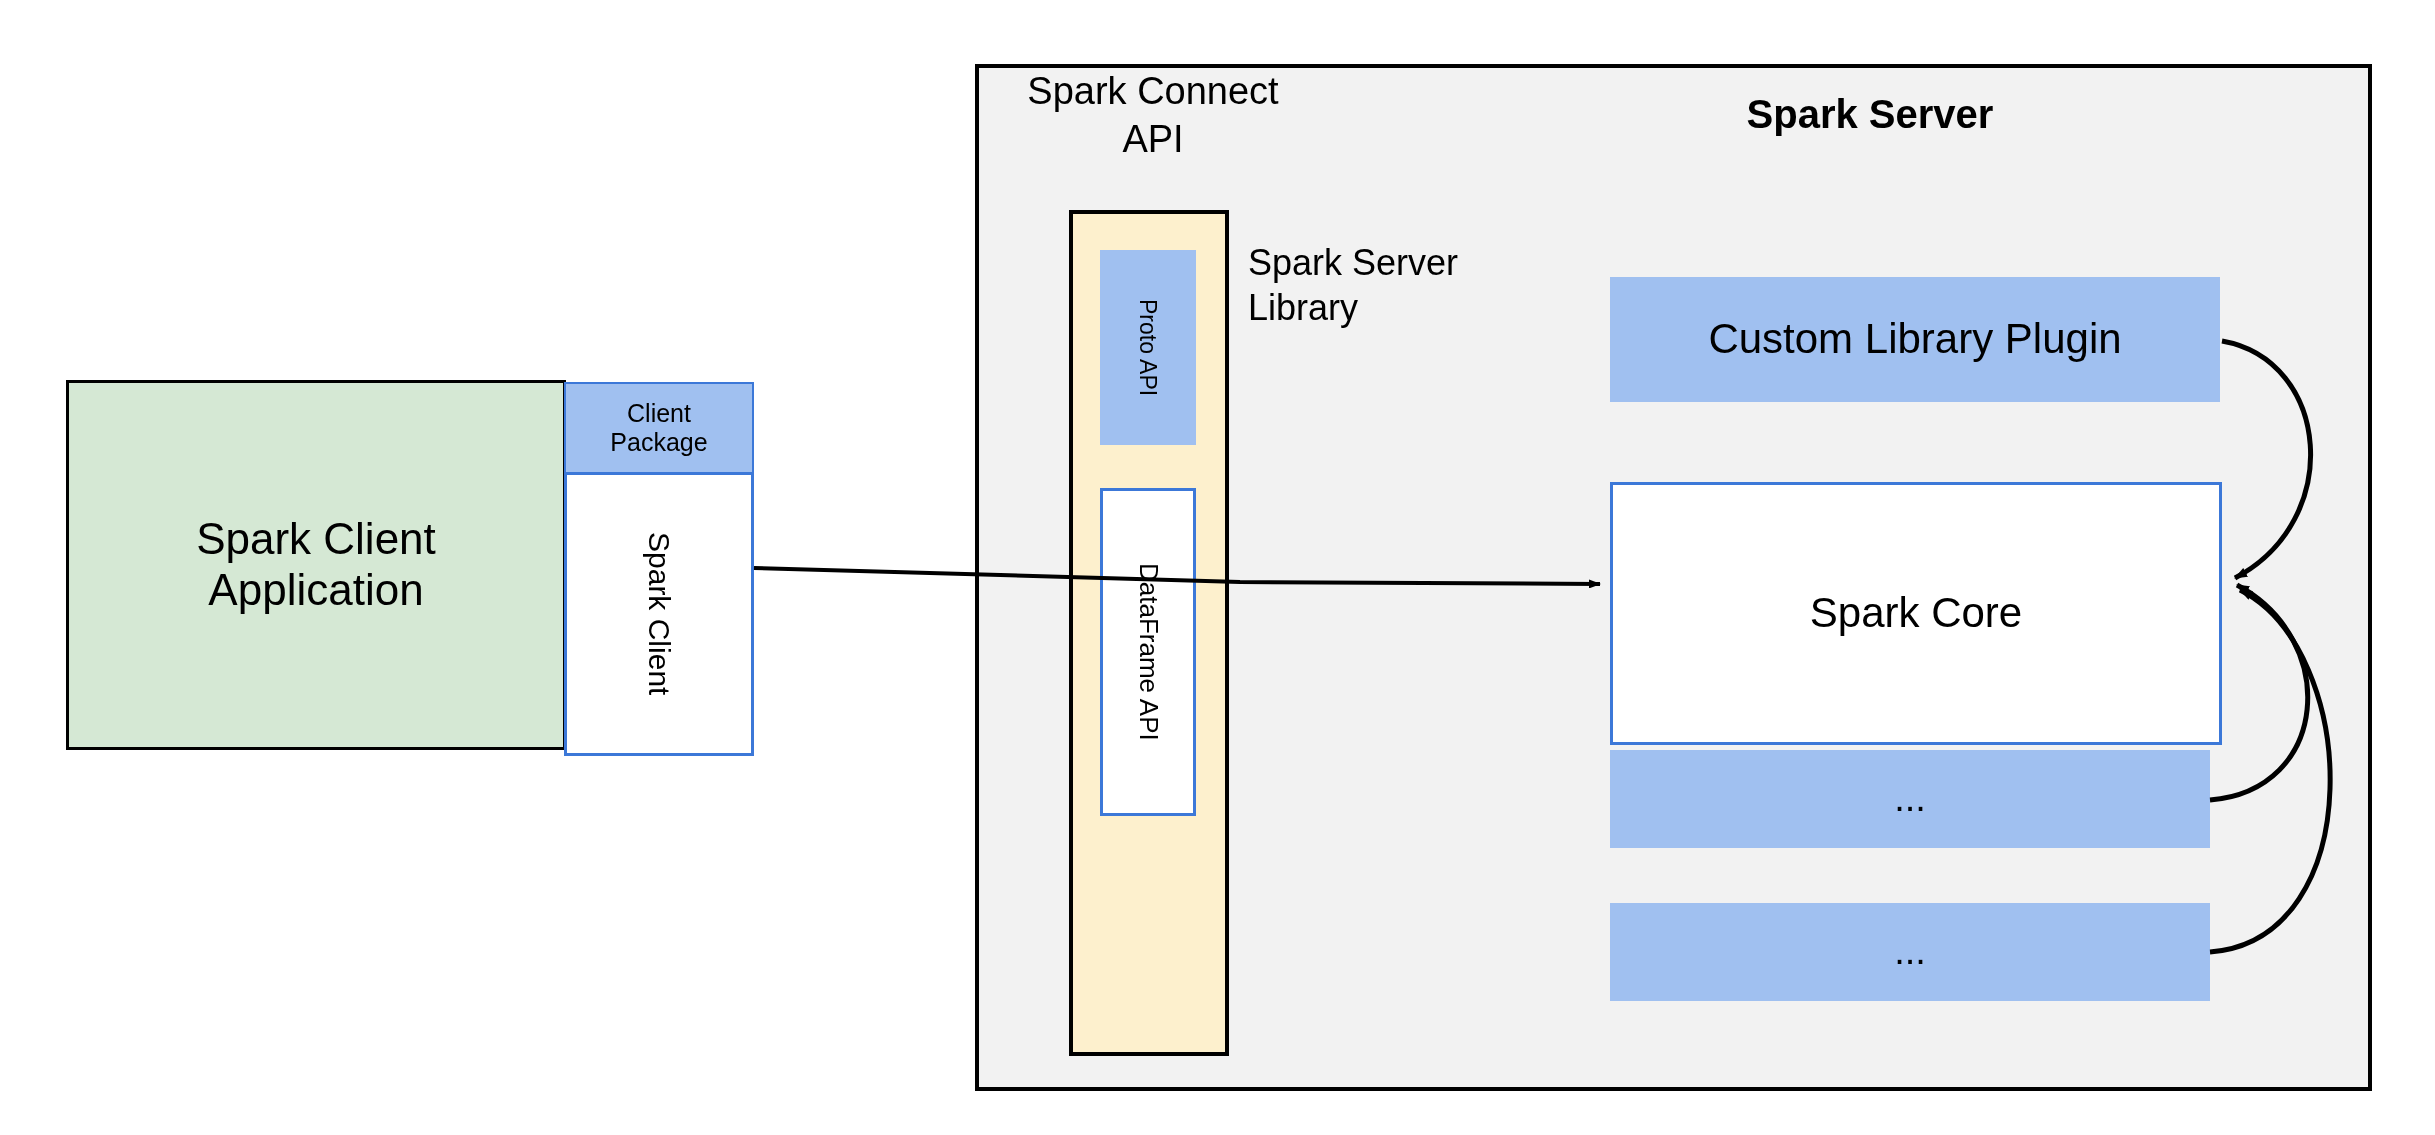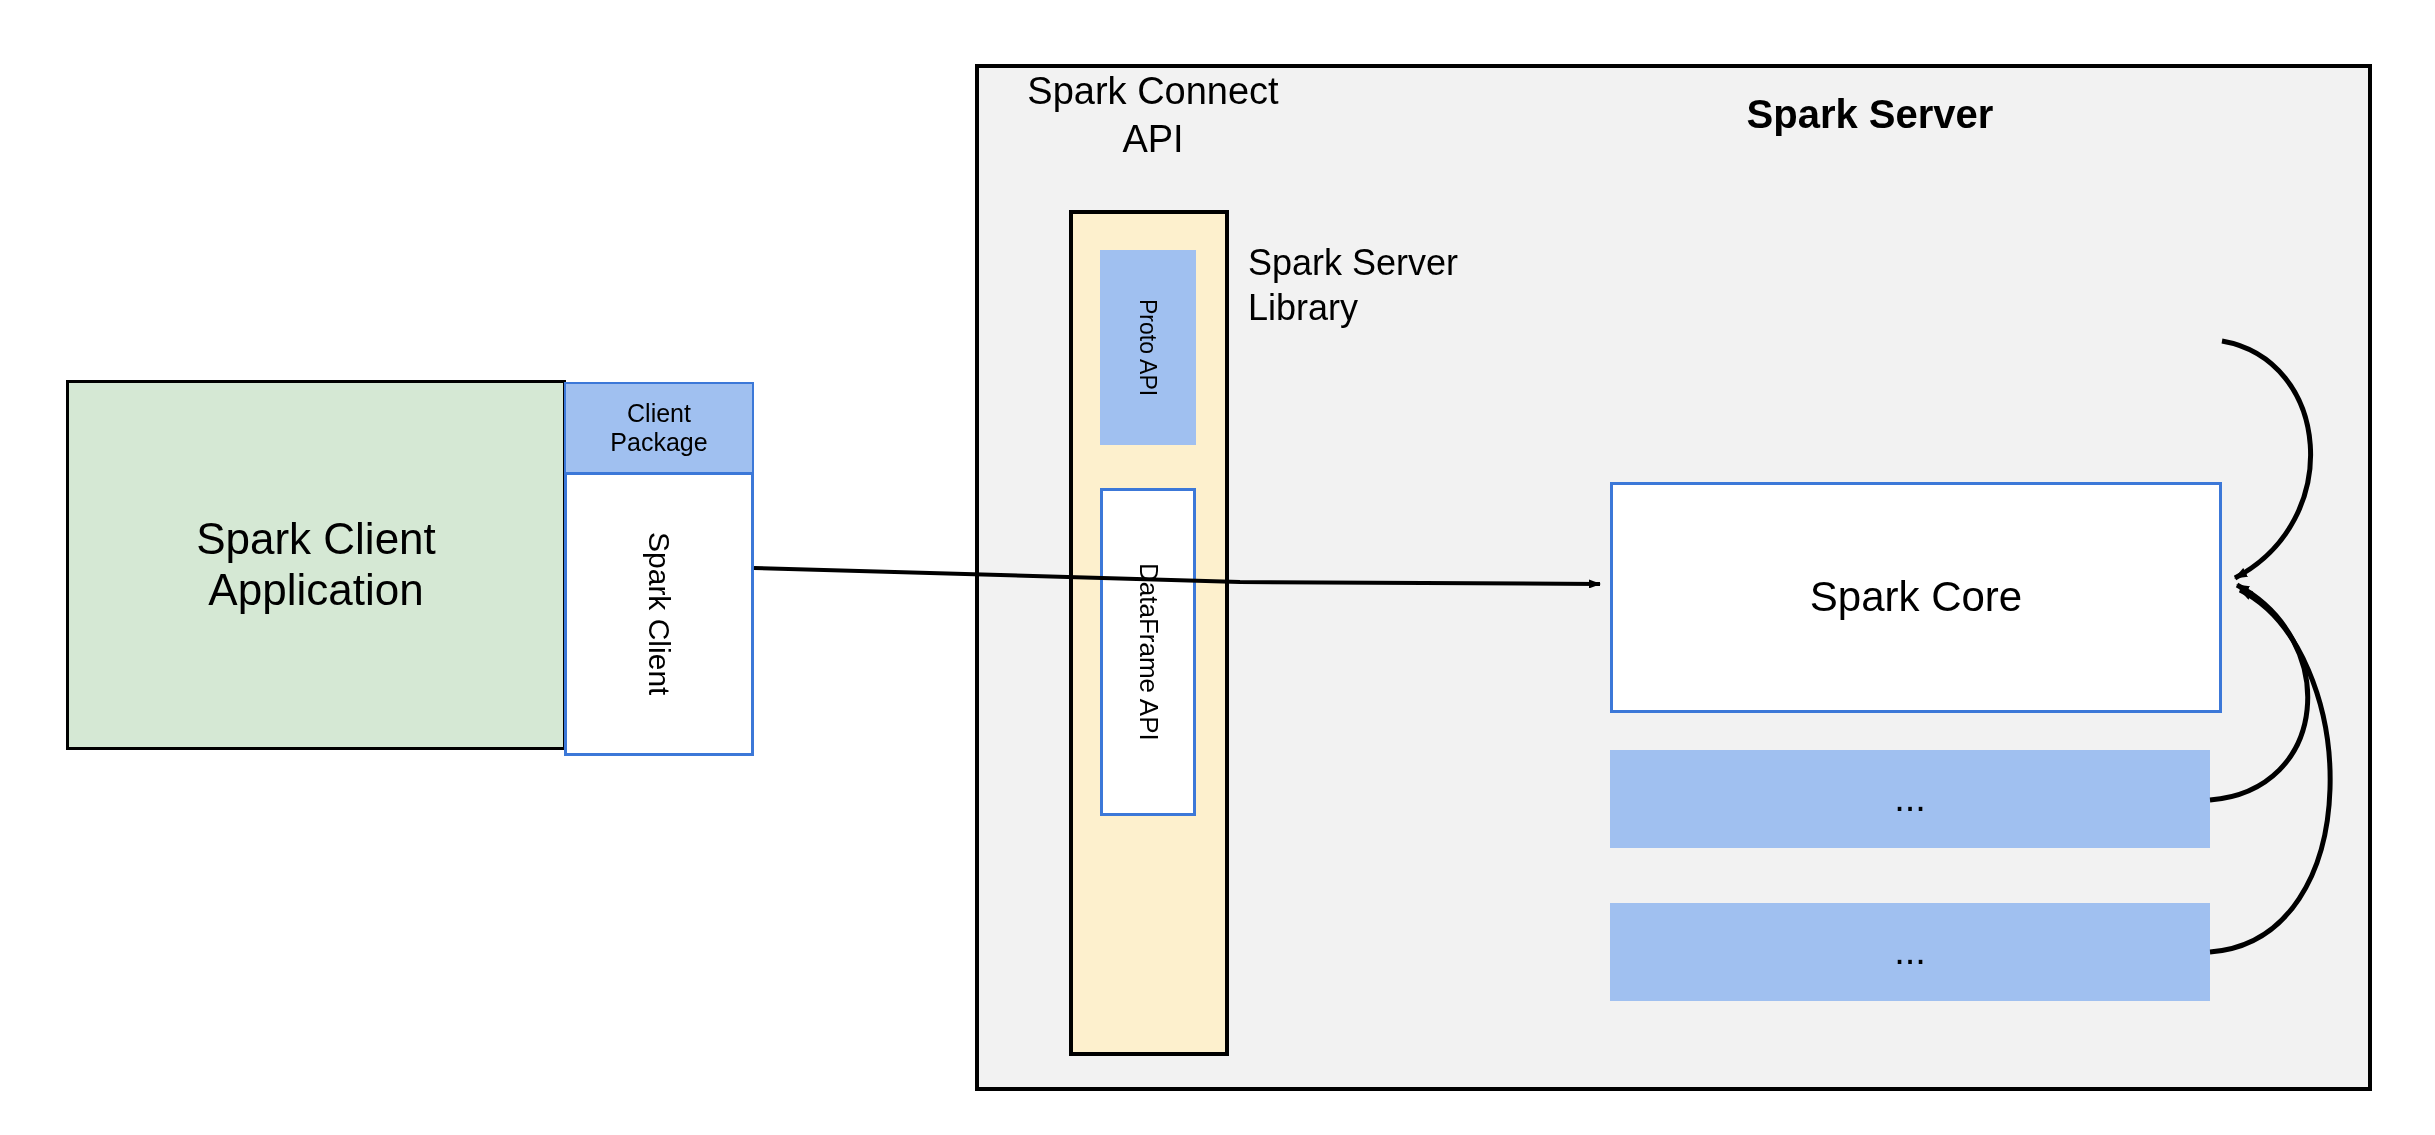--- a/index.html
+++ b/index.html
@@ -163,21 +163,21 @@
     background: #a0c0f0;
     border: none;
     font-size: 42px;
     z-index: 3;
   }
 
   .spark-core {
     left: 1610px;
     top: 482px;
     width: 612px;
-    height: 231px;
+    height: 263px;
     background: #ffffff;
     border: 3px solid #3c78d8;
     font-size: 42px;
     z-index: 3;
   }
 
   .dots-box-1 {
     left: 1610px;
     top: 750px;
     width: 600px;
@@ -242,20 +242,23 @@
   <div class="box api-column"></div>
 
   <div class="box proto-api">
     <span class="vtext-down">Proto API</span>
   </div>
 
   <div class="box dataframe-api">
     <span class="vtext-down">DataFrame API</span>
   </div>
 
+  <div class="box custom-plugin">
+    <span>Custom Library Plugin</span>
+  </div>
 
   <div class="box spark-core">
     <span>Spark Core</span>
   </div>
 
   <div class="box dots-box-1">
     <span>...</span>
   </div>
 
   <div class="box dots-box-2">

